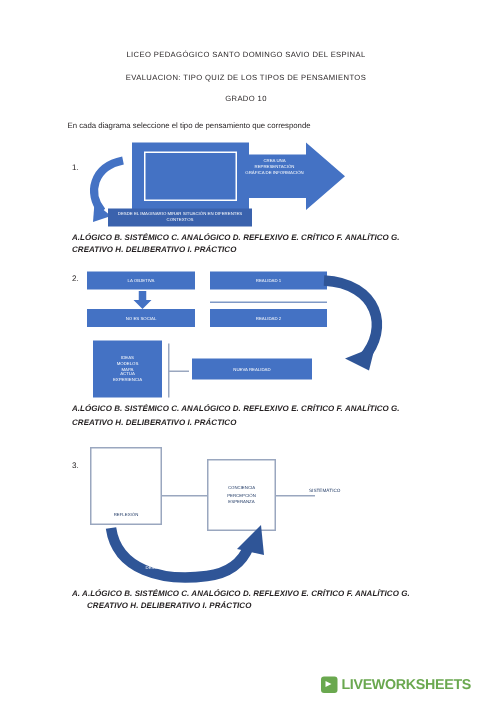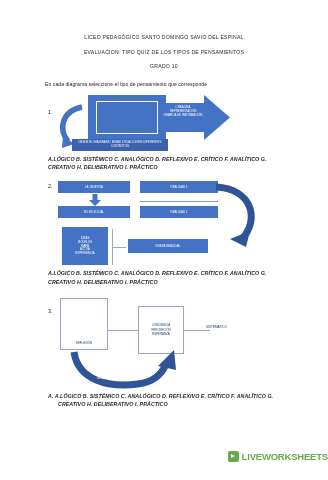--- a/index.html
+++ b/index.html
@@ -123,21 +123,21 @@
 
   
   .footer {
     position: absolute;
     left: 0;
     bottom: 18px;
     width: 328px;
     display: flex;
     justify-content: flex-end;
     align-items: flex-end;
-    padding-right: 0;
+    padding-right: 14px;
     box-sizing: border-box;
   }
   .logo-mark {
     width: 11px;
     height: 11px;
     background: #6aa84f;
     border-radius: 2px;
     margin-right: 3px;
     position: relative;
   }

